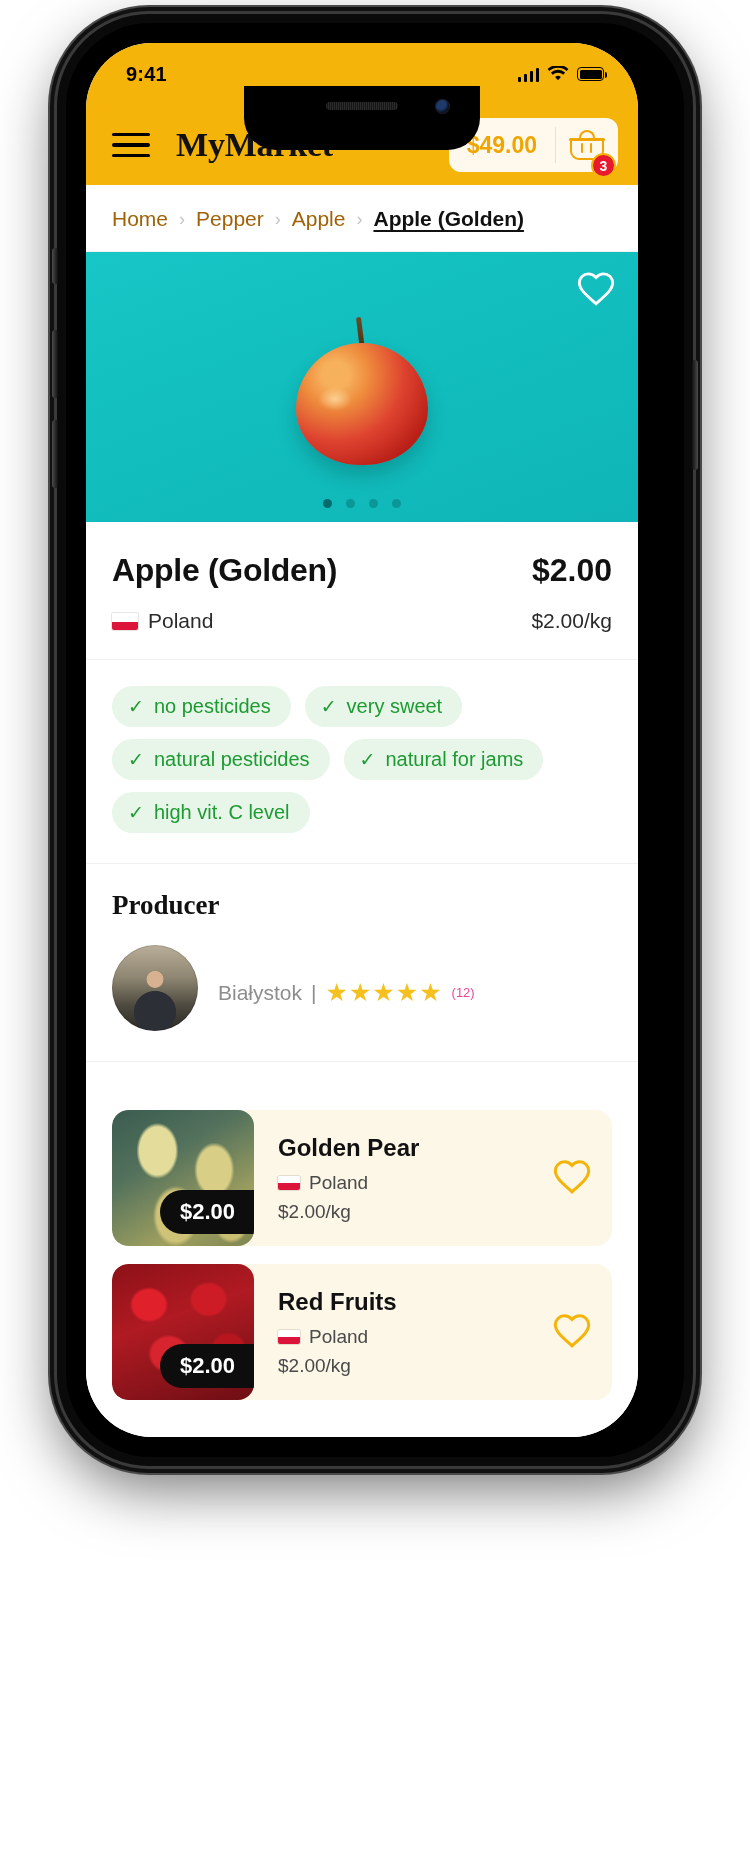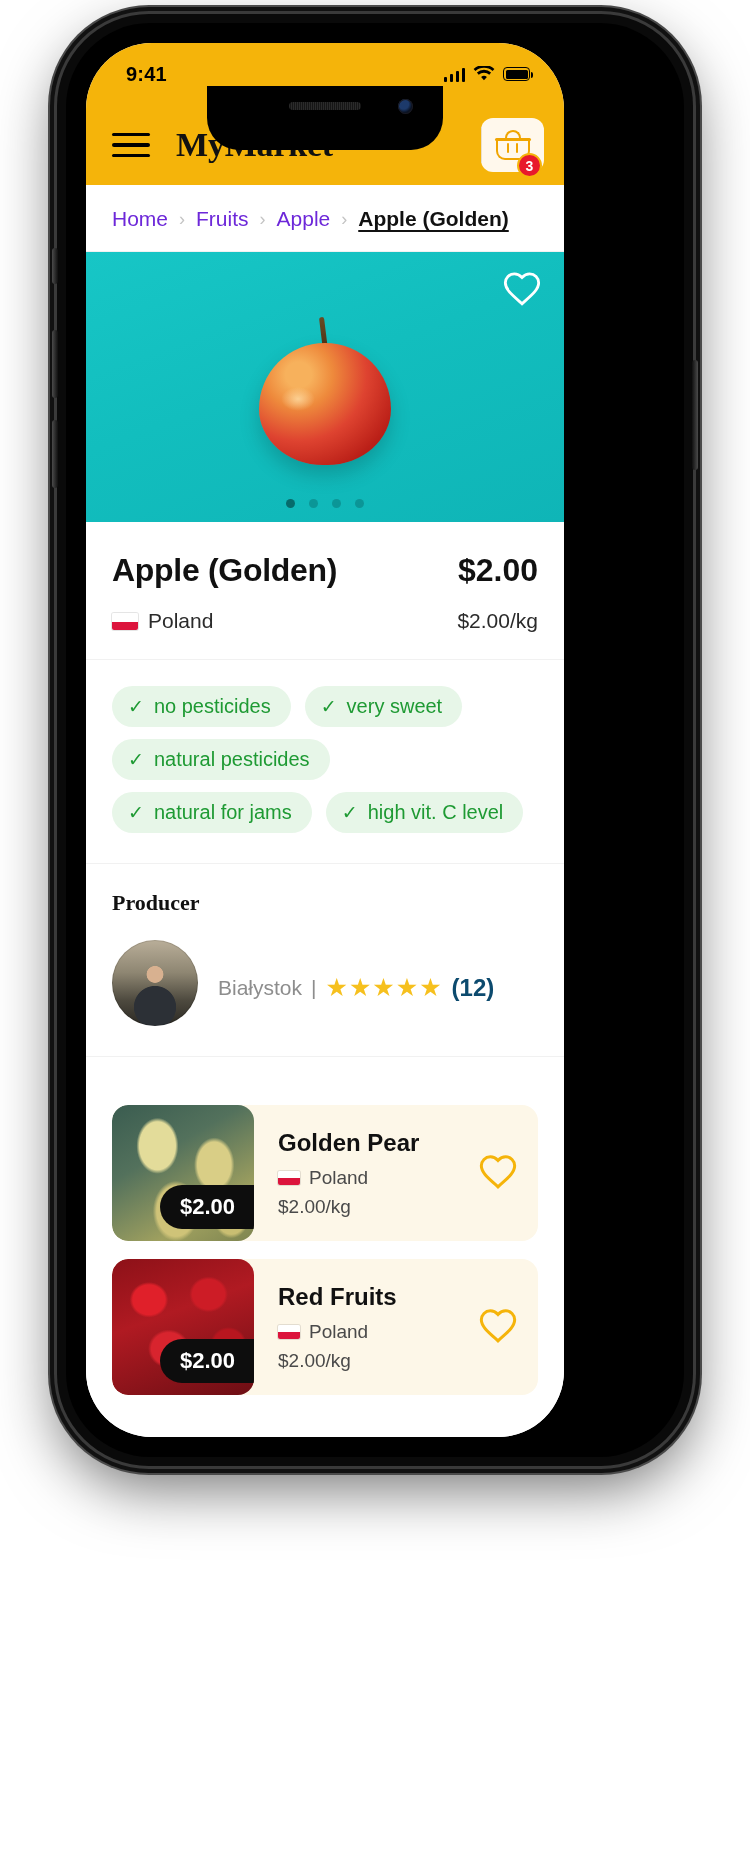--- a/index.html
+++ b/index.html
@@ -32,21 +32,21 @@
   .phone-inner-bezel {
     position: absolute;
     left: 66px; top: 23px;
     width: 618px; height: 1434px;
     border-radius: 84px;
     background: #000;
   }
   .phone-screen {
     position: absolute;
     left: 86px; top: 43px;
-    width: 478px; height: 1394px;
+    width: 552px; height: 1394px;
     border-radius: 66px;
     overflow: hidden;
     background: #ffffff;
   }
   
   .btn-side {
     position: absolute;
     background: linear-gradient(90deg,#4b4b4b,#101010);
     border-radius: 3px;
   }
@@ -196,21 +196,21 @@
   }
 
   .breadcrumb {
     display: flex; align-items: center;
     gap: 11px;
     padding: 22px 26px 20px;
     font-size: 21px;
     color: #9a9a9a;
     border-bottom: 1px solid #f1f1f1;
   }
-  .breadcrumb .crumb { color: #6d28d9; }
+  .breadcrumb .crumb { color: #a16207; }
   .breadcrumb .sep { color: #c4c4c4; font-size: 18px; }
   .breadcrumb .crumb.current {
     color: #111; font-weight: 700;
     text-decoration: underline;
     text-underline-offset: 4px;
   }
 
   
   .hero {
     position: relative;
@@ -294,40 +294,40 @@
     padding: 9px 20px 9px 16px;
     font-size: 20px;
     white-space: nowrap;
   }
   .tag .chk { font-size: 19px; line-height: 1; }
 
   
   .producer { padding: 26px 26px 30px; border-bottom: 1px solid #f1f1f1; }
   .section-title {
     font-family: "Liberation Serif", serif;
-    font-size: 22px; font-weight: 700; color: #111;
+    font-size: 27px; font-weight: 700; color: #111;
   }
   .producer-row { display: flex; align-items: center; gap: 20px; margin-top: 24px; }
   .avatar {
     width: 86px; height: 86px; border-radius: 50%;
     flex: none; overflow: hidden;
     background:
       radial-gradient(circle at 50% 78%, #2c3036 0 26%, rgba(44,48,54,0) 27%),
       radial-gradient(circle at 50% 40%, #d8b190 0 12%, rgba(216,177,144,0) 13%),
       linear-gradient(180deg,#b9ae99 0%, #8e8672 38%, #4e4a3f 70%, #2a2823 100%);
     box-shadow: inset 0 0 0 1px rgba(0,0,0,.12);
   }
   .producer-name { font-size: 23px; font-weight: 700; color: #111; }
   .producer-meta {
     display: flex; align-items: center; gap: 9px;
     margin-top: 9px;
     font-size: 21px; color: #8d8d8d;
   }
   .stars { color: #F6C01E; font-size: 25px; letter-spacing: 1px; line-height: 1; }
-  .rating-count { color: #0c4a6e; font-size: 24px; font-weight: bold; }
+  .rating-count { color: #ec4899; font-size: 13px; }
 
   
   .recommended { padding: 26px 26px 30px; }
   .rec-list { margin-top: 22px; display: flex; flex-direction: column; gap: 18px; }
   .rec-card {
     display: flex; align-items: stretch;
     background: #FDF7E8;
     border-radius: 16px;
     height: 136px;
     overflow: hidden;
@@ -418,40 +418,41 @@
 
     <div class="app-header">
       <div class="hamburger">
         <span></span>
           <span></span>
           <span></span>
       </div>
       <div class="brand">MyMarket</div>
 
       <div class="cart-pill">
+        <div class="cart-total">$49.00</div>
         <div class="cart-divider"></div>
         <div class="cart-btn">
           <div class="basket">
             <div class="handle"></div>
             <div class="body"></div>
             <div class="lip"></div>
             <div class="r1"></div>
             <div class="r2"></div>
           </div>
           <div class="cart-badge">3</div>
         </div>
       </div>
     </div>
 
     <div class="content">
 
       <div class="breadcrumb">
         <span class="crumb">Home</span>
         <span class="sep">›</span>
-        <span class="crumb">Fruits</span>
+        <span class="crumb">Pepper</span>
         <span class="sep">›</span>
         <span class="crumb">Apple</span>
         <span class="sep">›</span>
         <span class="crumb current">Apple (Golden)</span>
       </div>
 
       <div class="hero">
         <div class="apple-wrap">
           <div class="apple-stem"></div>
           <div class="apple-body">

